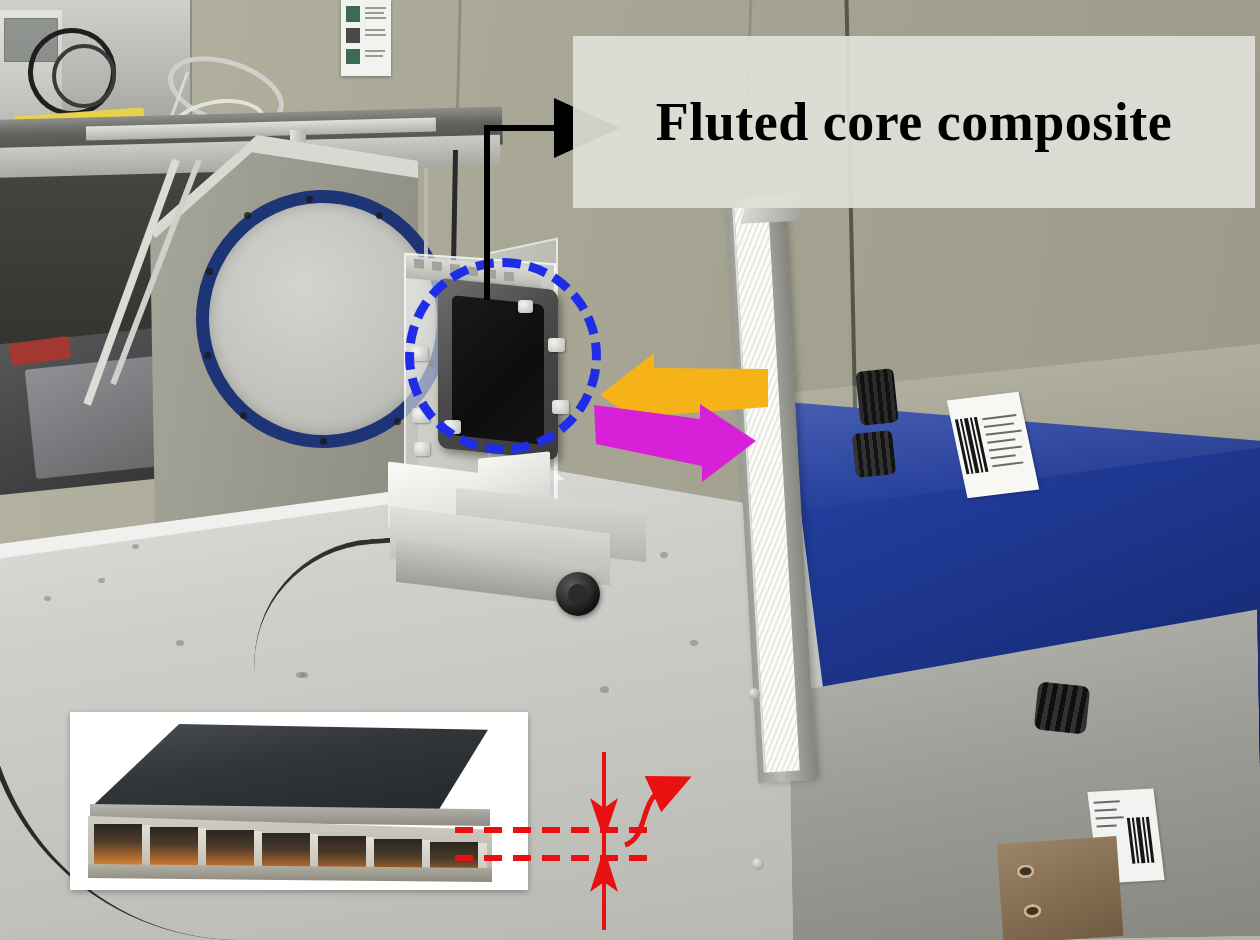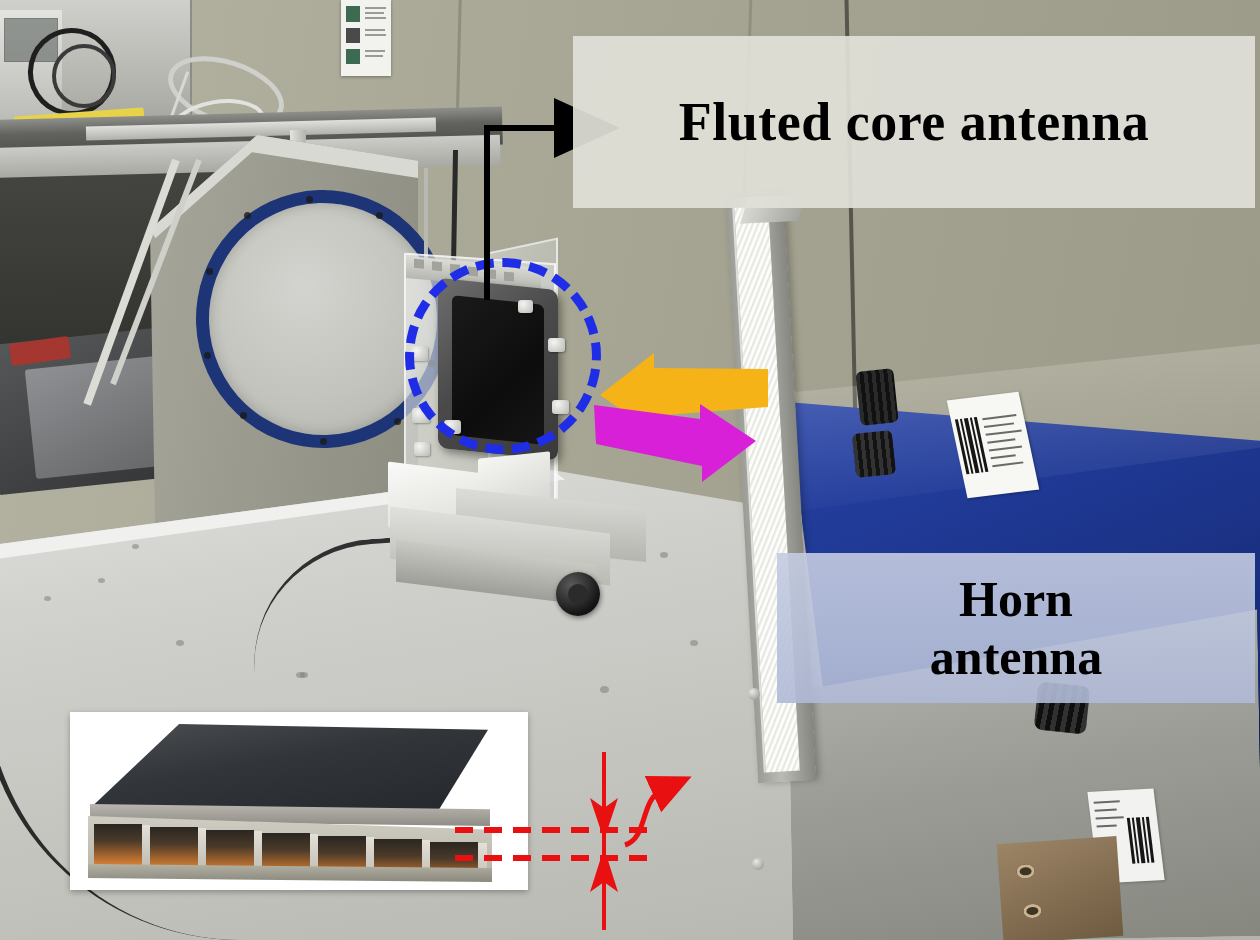--- a/index.html
+++ b/index.html
@@ -412,21 +412,18 @@
       <path d="M604,840 L590,798 L604,808 L618,798 Z" fill="#e81010"></path>
       <path d="M604,848 L590,892 L604,882 L618,892 Z" fill="#e81010"></path>
     </g>
 
     <g>
       <path d="M625,845 C648,838 640,800 662,790" fill="none" stroke="#e81010" stroke-width="5" marker-end="url(#redArrow)"></path>
     </g>
   </svg>
 
   <div class="abs" id="lbl-main">
-    <span><span>Fluted core antenna</span><br></span>
-  </div>
-
-  <div class="abs" id="lbl-horn">
-    <span><span>Horn</span><br><span>antenna</span></span>
-  </div>
+    <span><span>Fluted core composite</span><br></span>
+  </div>
+
 
 
 </div>
 
 </body></html>

